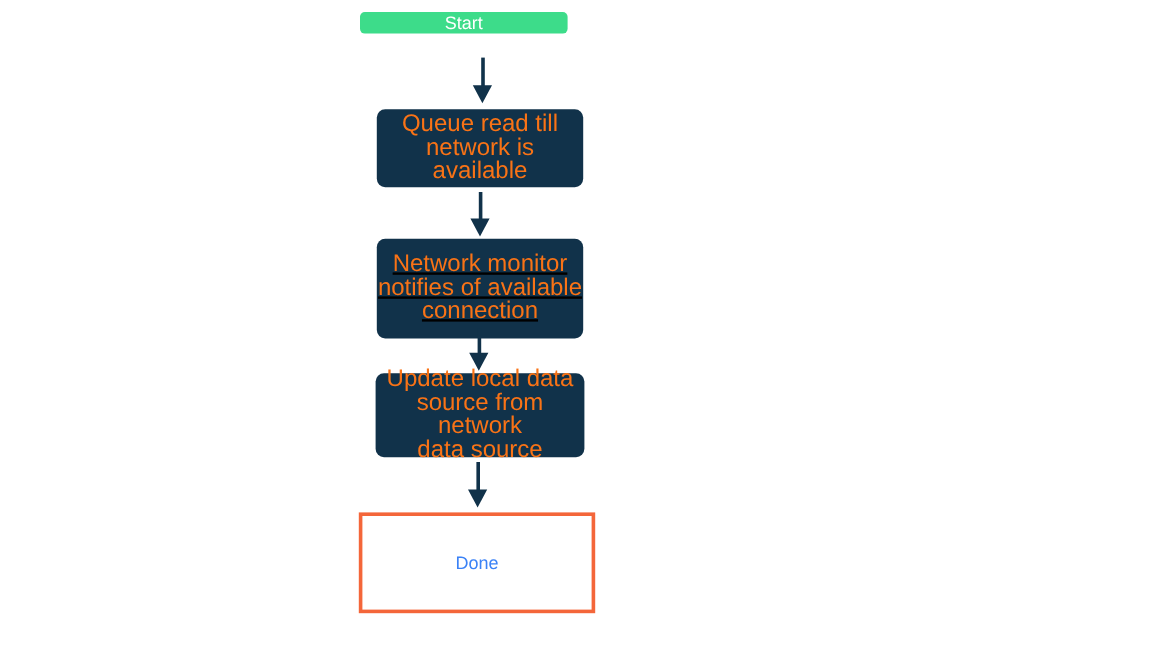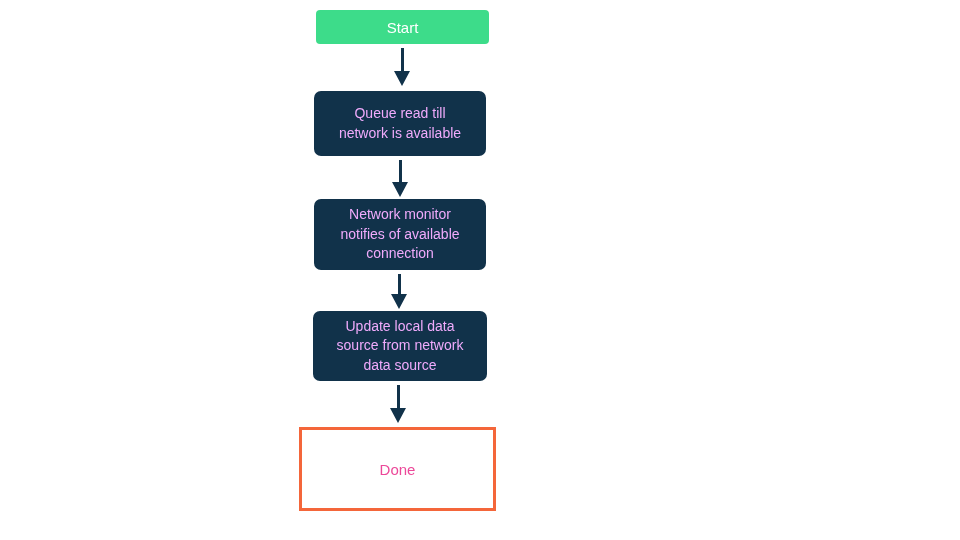--- a/index.html
+++ b/index.html
@@ -30,60 +30,60 @@
     text-align: center;
   }
 
   .node-label {
     display: block;
     white-space: pre-line;
   }
 
   
   .node-start {
-    left: 316px;
+    left: 300px;
     top: 10px;
     width: 173px;
-    height: 34px;
+    height: 18px;
     background: #3ddc8a;
     border-radius: 4px;
   }
   .node-start .node-label {
     color: #ffffff;
     font-size: 15px;
     line-height: 19px;
   }
 
   
   .node-process {
     background: #11324a;
     border-radius: 7px;
   }
   .node-process .node-label {
-    color: #f0abfc;
-    font-size: 14px;
+    color: #f97316;
+    font-size: 20px;
     line-height: 19.5px;
   }
 
   .node-p1 { left: 314px; top: 91px;  width: 172px; height: 65px; }
-  .node-p2 { left: 314px; top: 199px; width: 172px; height: 71px; }
+  .node-p2 { left: 314px; top: 199px; width: 172px; height: 83px; text-decoration: underline; }
   .node-p3 { left: 313px; top: 311px; width: 174px; height: 70px; }
 
   
   .node-done {
     left: 299px;
     top: 427px;
     width: 197px;
     height: 84px;
     background: #ffffff;
     border: 3px solid #f4663a;
     border-radius: 0;
   }
   .node-done .node-label {
-    color: #ec4899;
+    color: #3b82f6;
     font-size: 15px;
     line-height: 19px;
   }
 
   
   .arrow {
     position: absolute;
     width: 24px;
   }
   .arrow .shaft {

